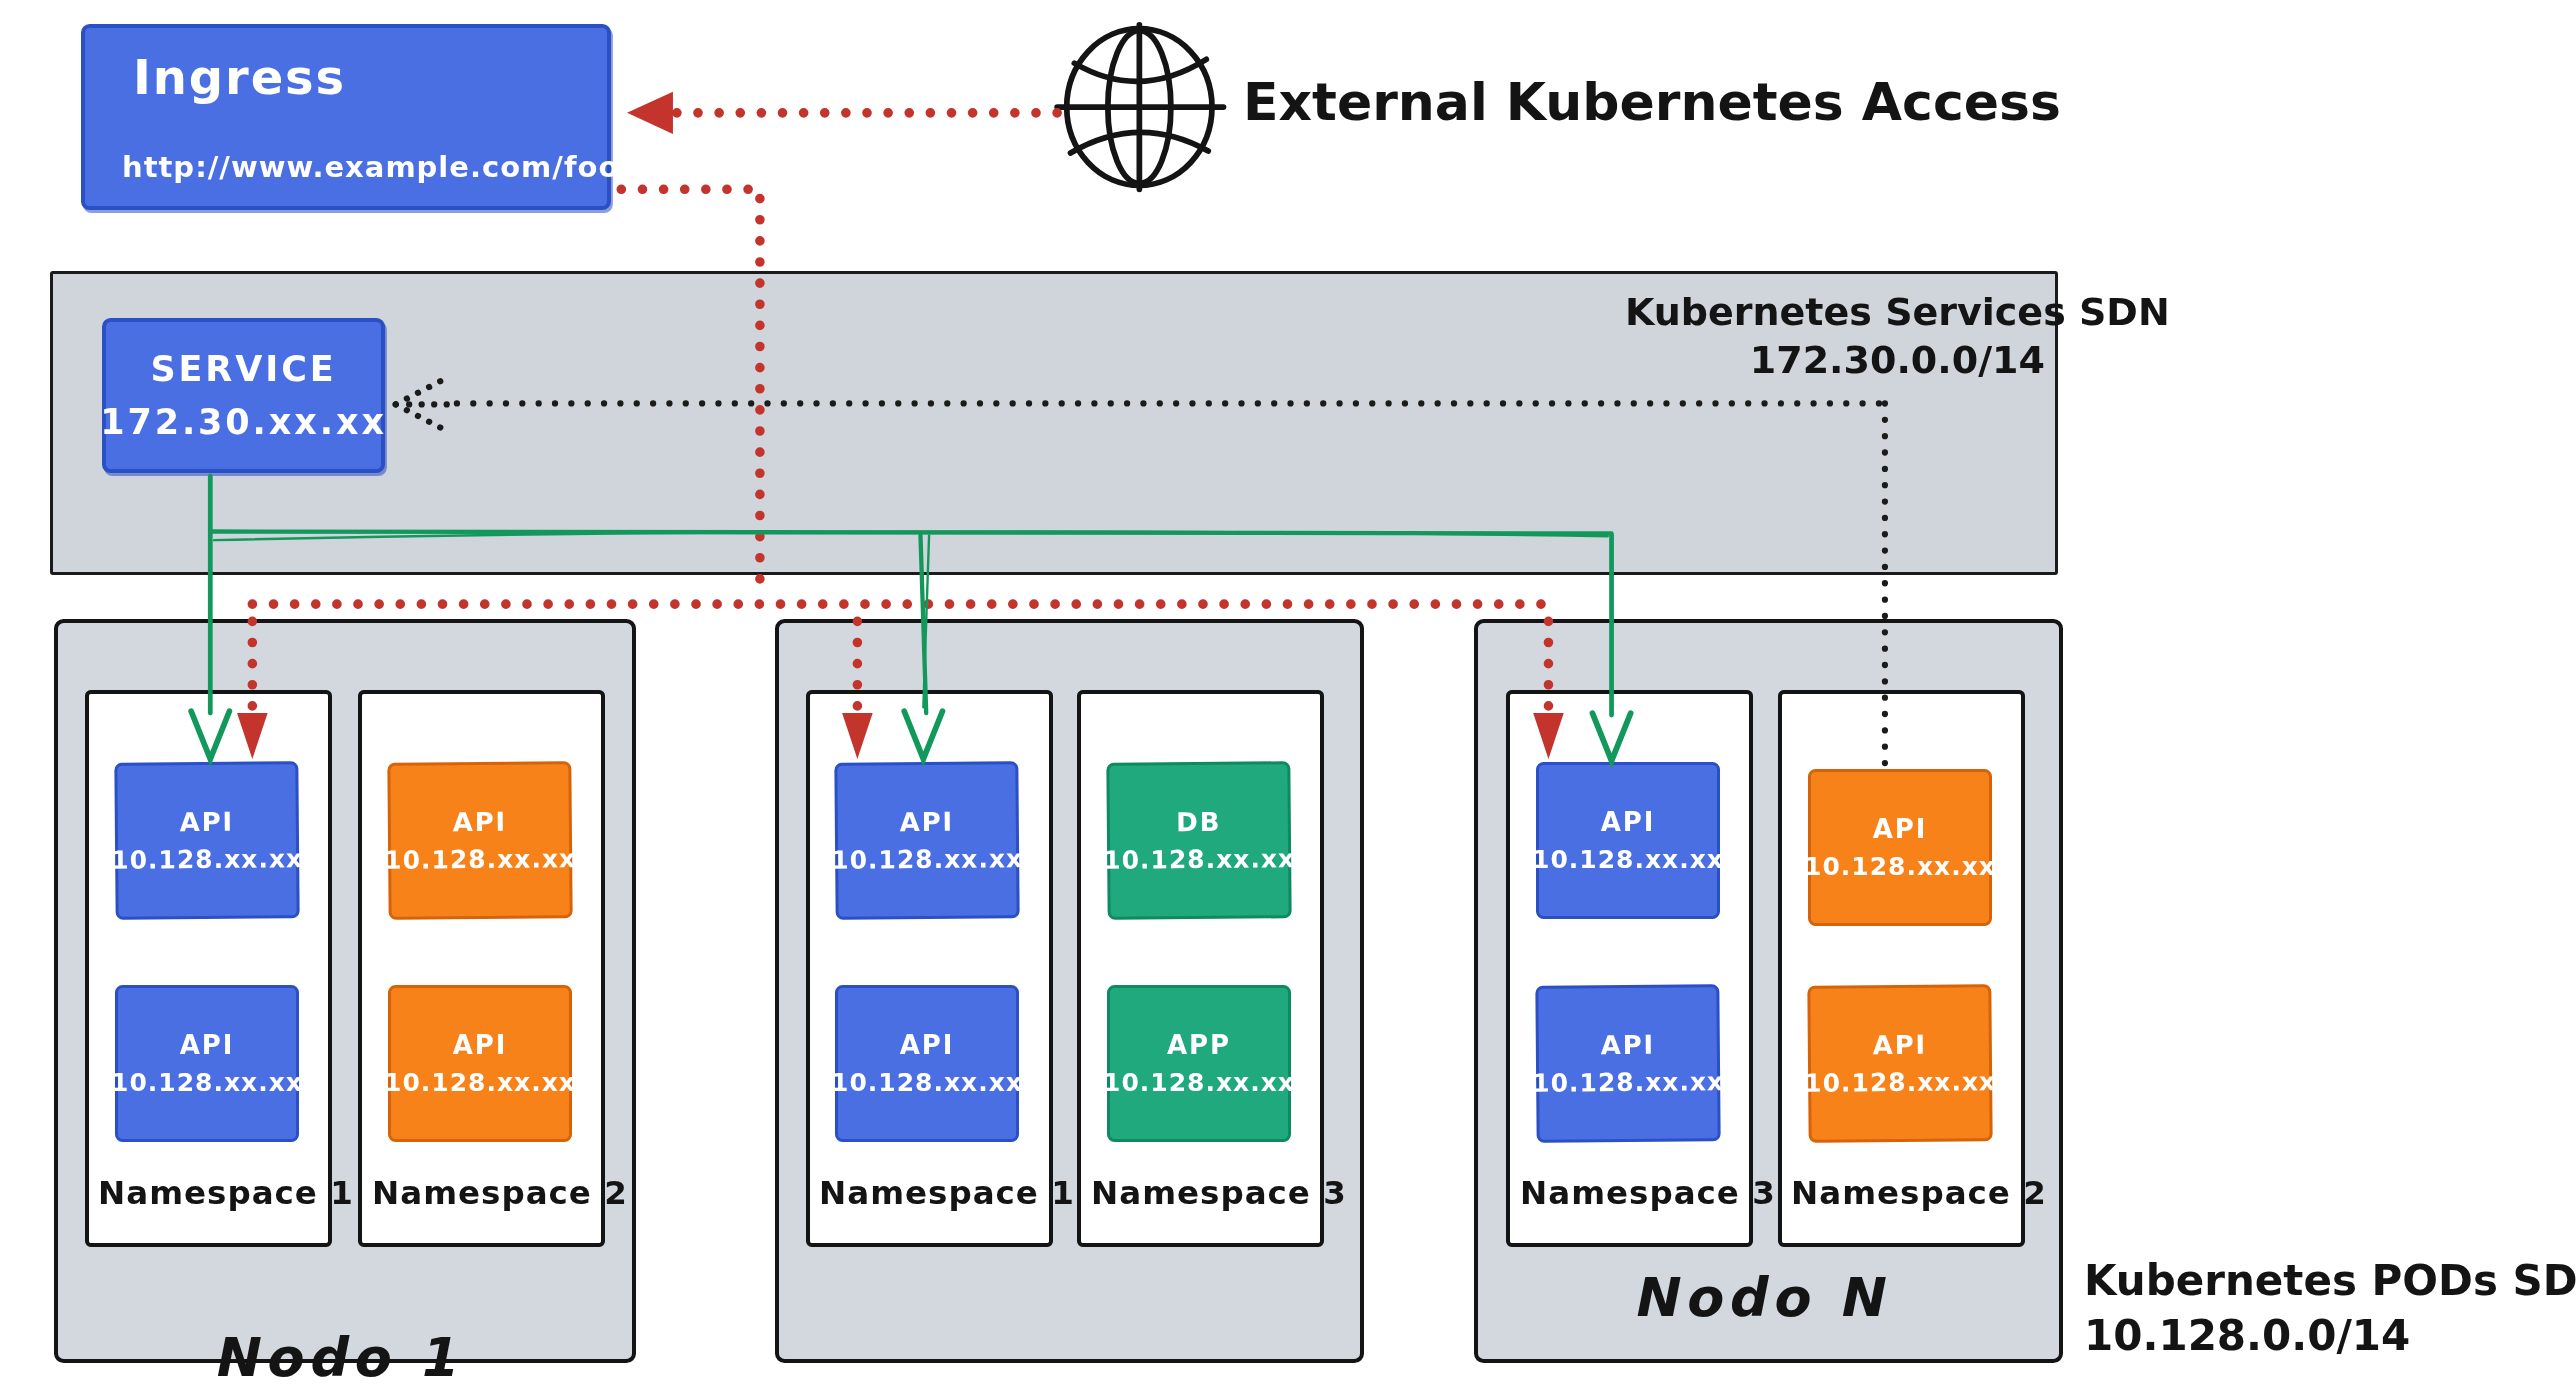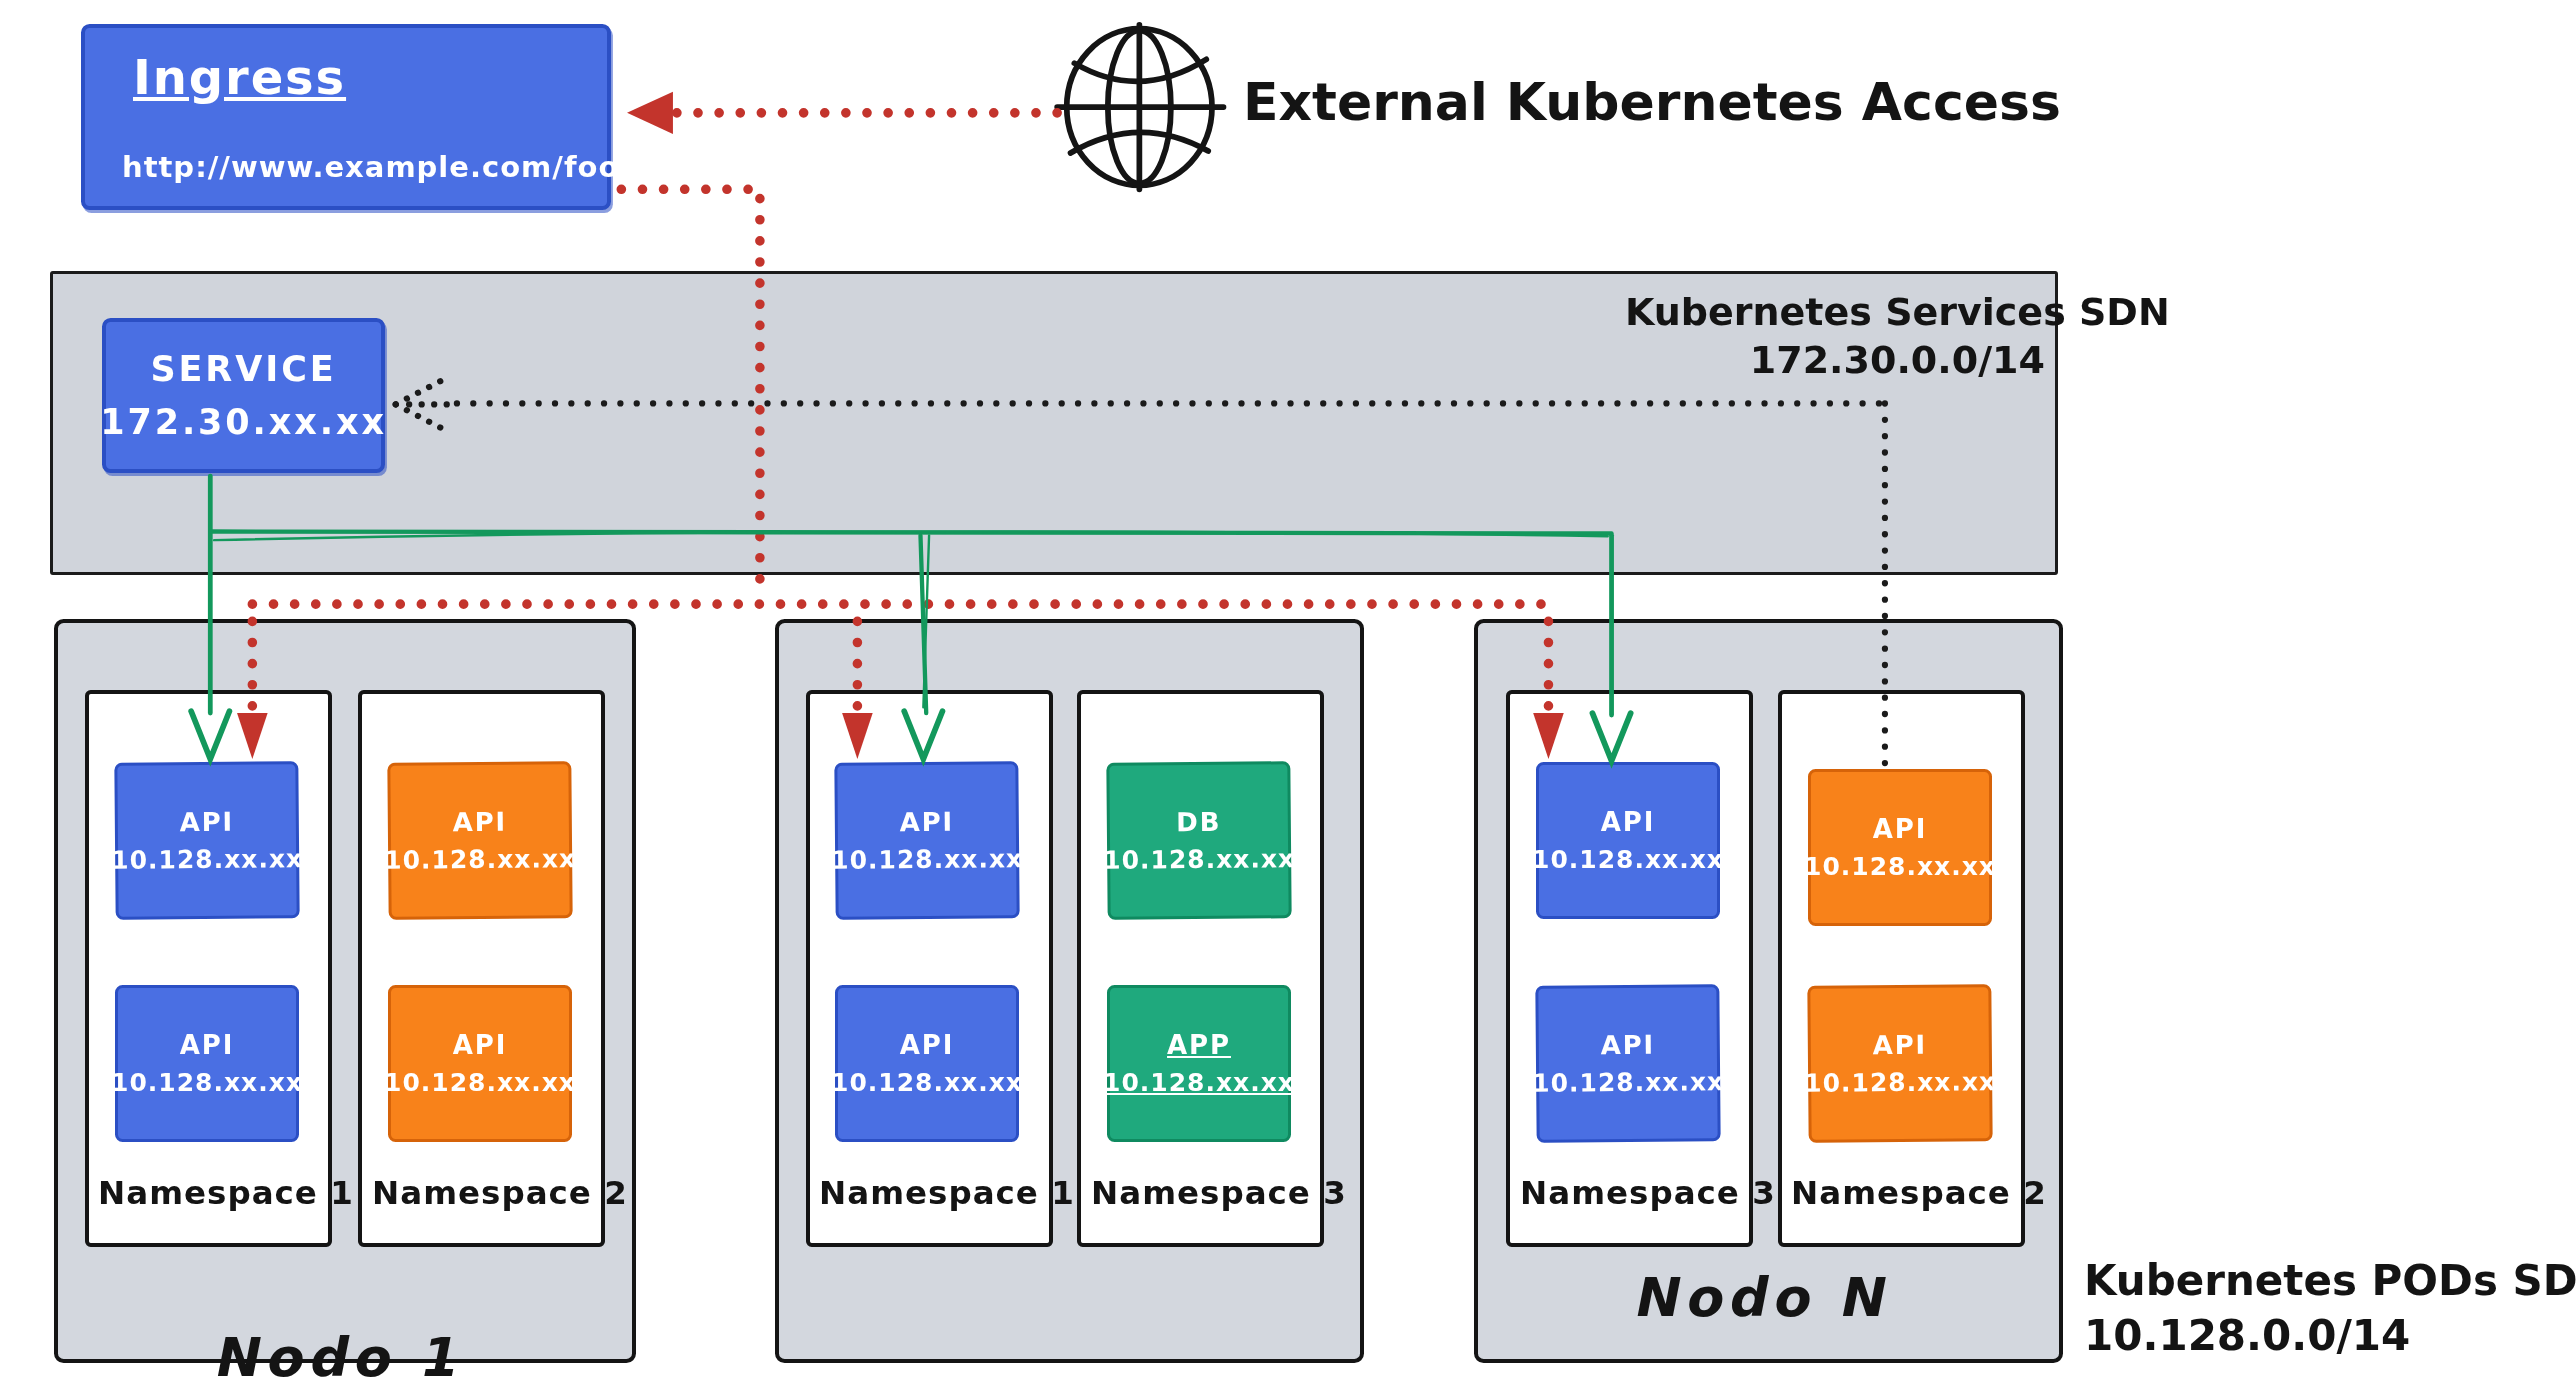--- a/index.html
+++ b/index.html
@@ -53,21 +53,21 @@
     <div>Kubernetes Services SDN</div>
     <div>172.30.0.0/14</div>
   </div>
 
   <div class="abs blue-box service-text" style="left:102px;top:318px;width:275px;height:147px;display:flex;flex-direction:column;align-items:center;justify-content:center;">
     <div>SERVICE</div>
     <div>172.30.xx.xx</div>
   </div>
 
   <div class="abs blue-box" style="left:81px;top:24px;width:522px;height:178px;">
-    <div class="abs ingress-title" style="left:48px;top:21px;text-decoration:underline;">Ingress</div>
+    <div class="abs ingress-title" style="left:48px;top:21px;">Ingress</div>
     <div class="abs ingress-url" style="left:17px;top:122px;margin-left:20px;">http://www.example.com/foo</div>
   </div>
 
   <div class="abs external-label" style="left:1243px;top:72px;">External Kubernetes Access</div>
 
   <div class="abs node-box" style="left:54px;top:619px;width:574px;height:736px;"></div>
   <div class="abs ns-box" style="left:85px;top:690px;width:239px;height:549px;"></div>
   <div class="abs ns-box" style="left:358px;top:690px;width:239px;height:549px;"></div>
 
   <div class="abs pod blue" style="left:115px;top:762px;width:178px;height:151px;">
@@ -100,21 +100,21 @@
     <span class="pod-ip">10.128.xx.xx</span>
   </div>
   <div class="abs pod blue" style="left:835px;top:985px;width:178px;height:151px;">
     <span class="pod-name">API</span>
     <span class="pod-ip">10.128.xx.xx</span>
   </div>
   <div class="abs pod green" style="left:1107px;top:762px;width:178px;height:151px;">
     <span class="pod-name">DB</span>
     <span class="pod-ip">10.128.xx.xx</span>
   </div>
-  <div class="abs pod green" style="left:1107px;top:985px;width:178px;height:151px;text-decoration:underline;">
+  <div class="abs pod green" style="left:1107px;top:985px;width:178px;height:151px;">
     <span class="pod-name">APP</span>
     <span class="pod-ip">10.128.xx.xx</span>
   </div>
 
   <div class="abs ns-label" style="left:819px;top:1174px;">Namespace 1</div>
   <div class="abs ns-label" style="left:1091px;top:1174px;">Namespace 3</div>
 
   <div class="abs node-box" style="left:1474px;top:619px;width:581px;height:736px;"></div>
   <div class="abs ns-box" style="left:1506px;top:690px;width:239px;height:549px;"></div>
   <div class="abs ns-box" style="left:1778px;top:690px;width:239px;height:549px;"></div>

